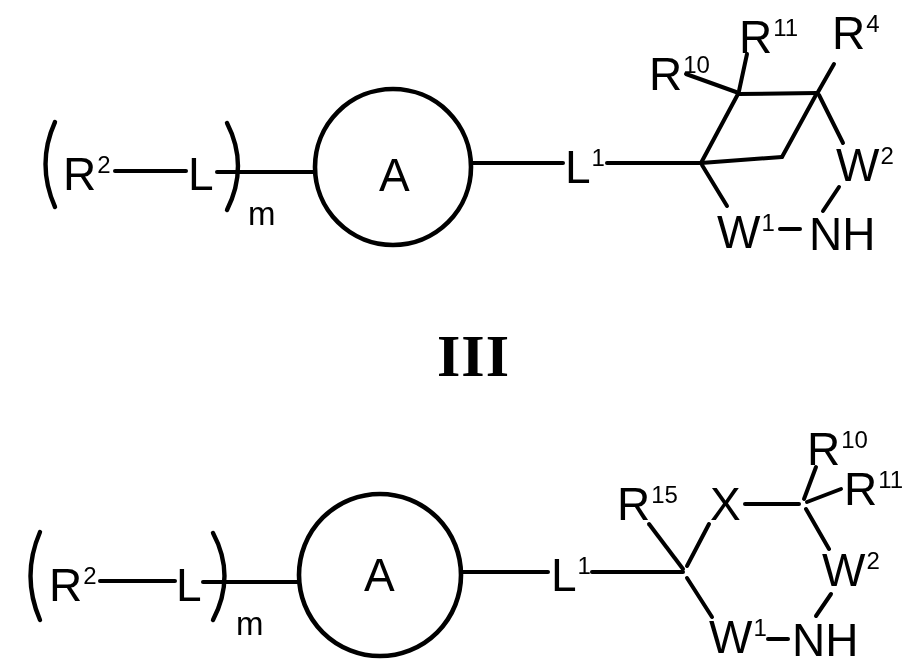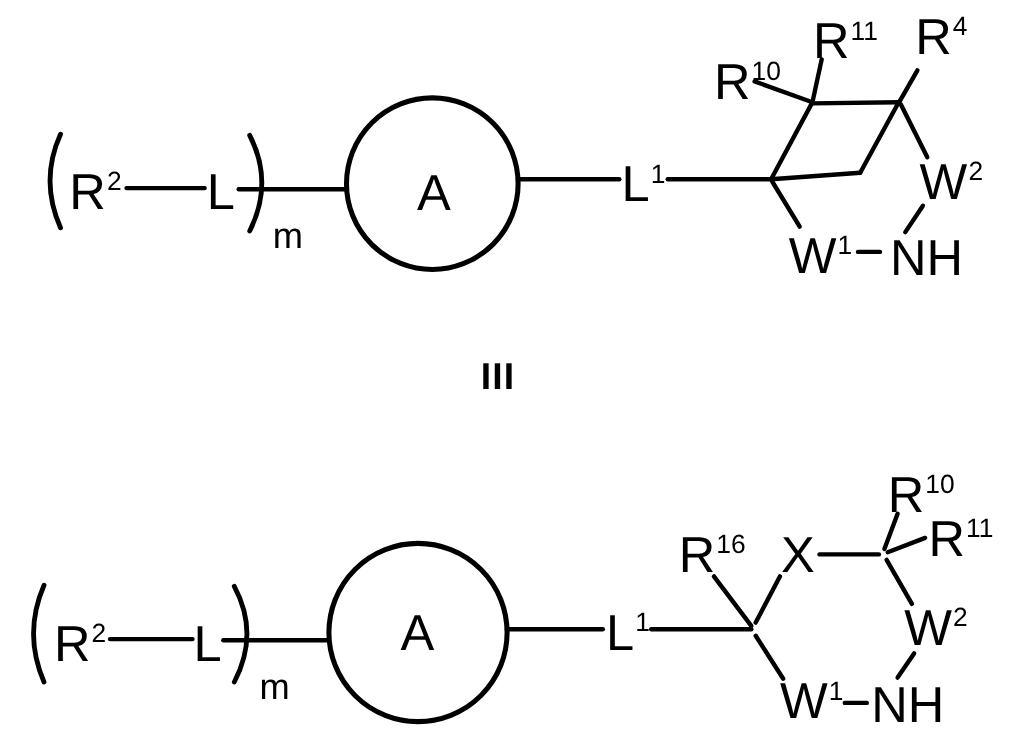--- a/index.html
+++ b/index.html
@@ -32,23 +32,23 @@
     margin-top: 39px;
   }
   .sub-label {
     position: absolute;
     font-size: 33px;
     line-height: 1;
     color: #000;
   }
   .fig-label {
     position: absolute;
-    font-family: Liberation Sans, sans-serif;
+    font-family: Liberation Serif, serif;
     font-weight: bold;
-    font-size: 34px;
+    font-size: 60px;
     line-height: 1;
     letter-spacing: 1px;
     color: #000;
   }
 </style>
 </head>
 <body>
 
 <div id="canvas">
 
@@ -107,21 +107,21 @@
   <div class="atom" style="left:717px;top:209px"><span>W</span><span class="sup">1</span></div>
   <div class="atom" style="left:809px;top:211px"><span>NH</span></div>
 
   <div class="fig-label" style="left:437px;top:326px"><span>III</span></div>
 
   <div class="atom" style="left:49px;top:562px"><span>R</span><span class="sup">2</span></div>
   <div class="atom" style="left:176px;top:562px"><span>L</span></div>
   <div class="sub-label" style="left:236px;top:607px"><span>m</span></div>
   <div class="atom" style="left:364px;top:552px"><span>A</span></div>
   <div class="atom" style="left:551px;top:552px"><span>L</span><span class="sup">1</span></div>
-  <div class="atom" style="left:617px;top:481px"><span>R</span><span class="sup">16</span></div>
+  <div class="atom" style="left:617px;top:481px"><span>R</span><span class="sup">15</span></div>
   <div class="atom" style="left:710px;top:481px"><span>X</span></div>
   <div class="atom" style="left:807px;top:426px"><span>R</span><span class="sup">10</span></div>
   <div class="atom" style="left:844px;top:466px"><span>R</span><span class="sup">11</span></div>
   <div class="atom" style="left:822px;top:547px"><span>W</span><span class="sup">2</span></div>
   <div class="atom" style="left:709px;top:614px"><span>W</span><span class="sup">1</span></div>
   <div class="atom" style="left:792px;top:617px"><span>NH</span></div>
 
 </div>
 
 </body></html>

